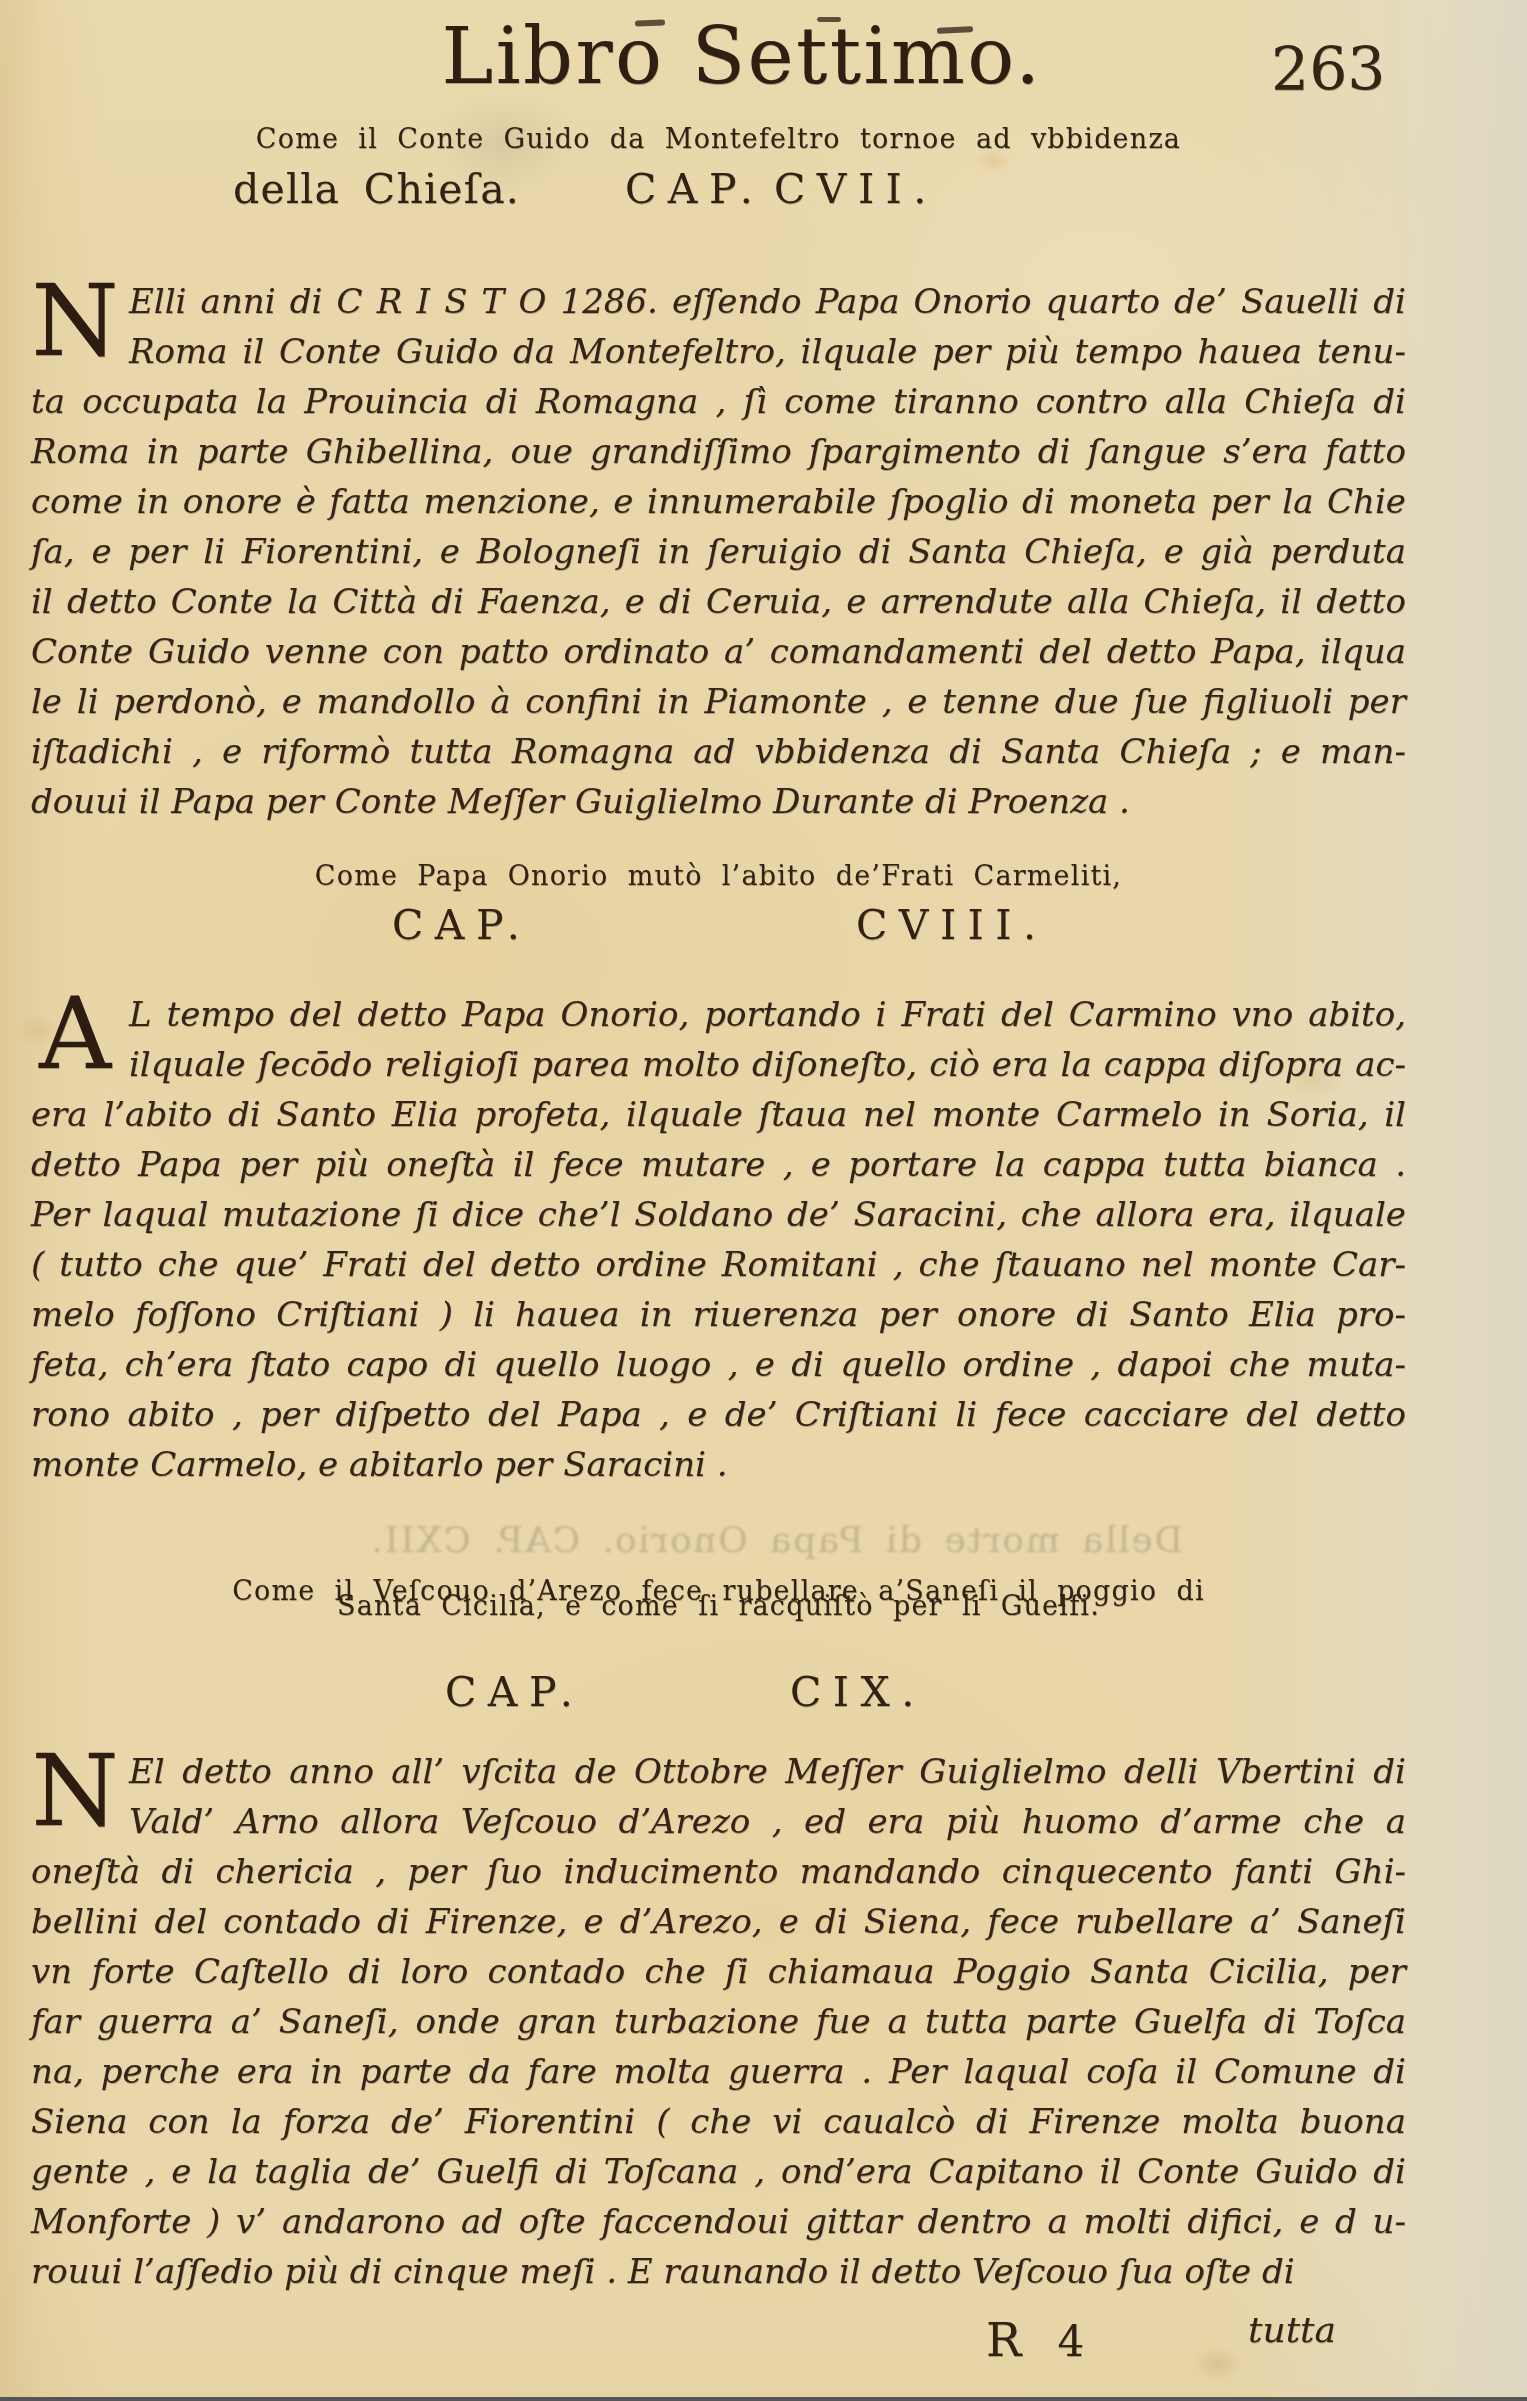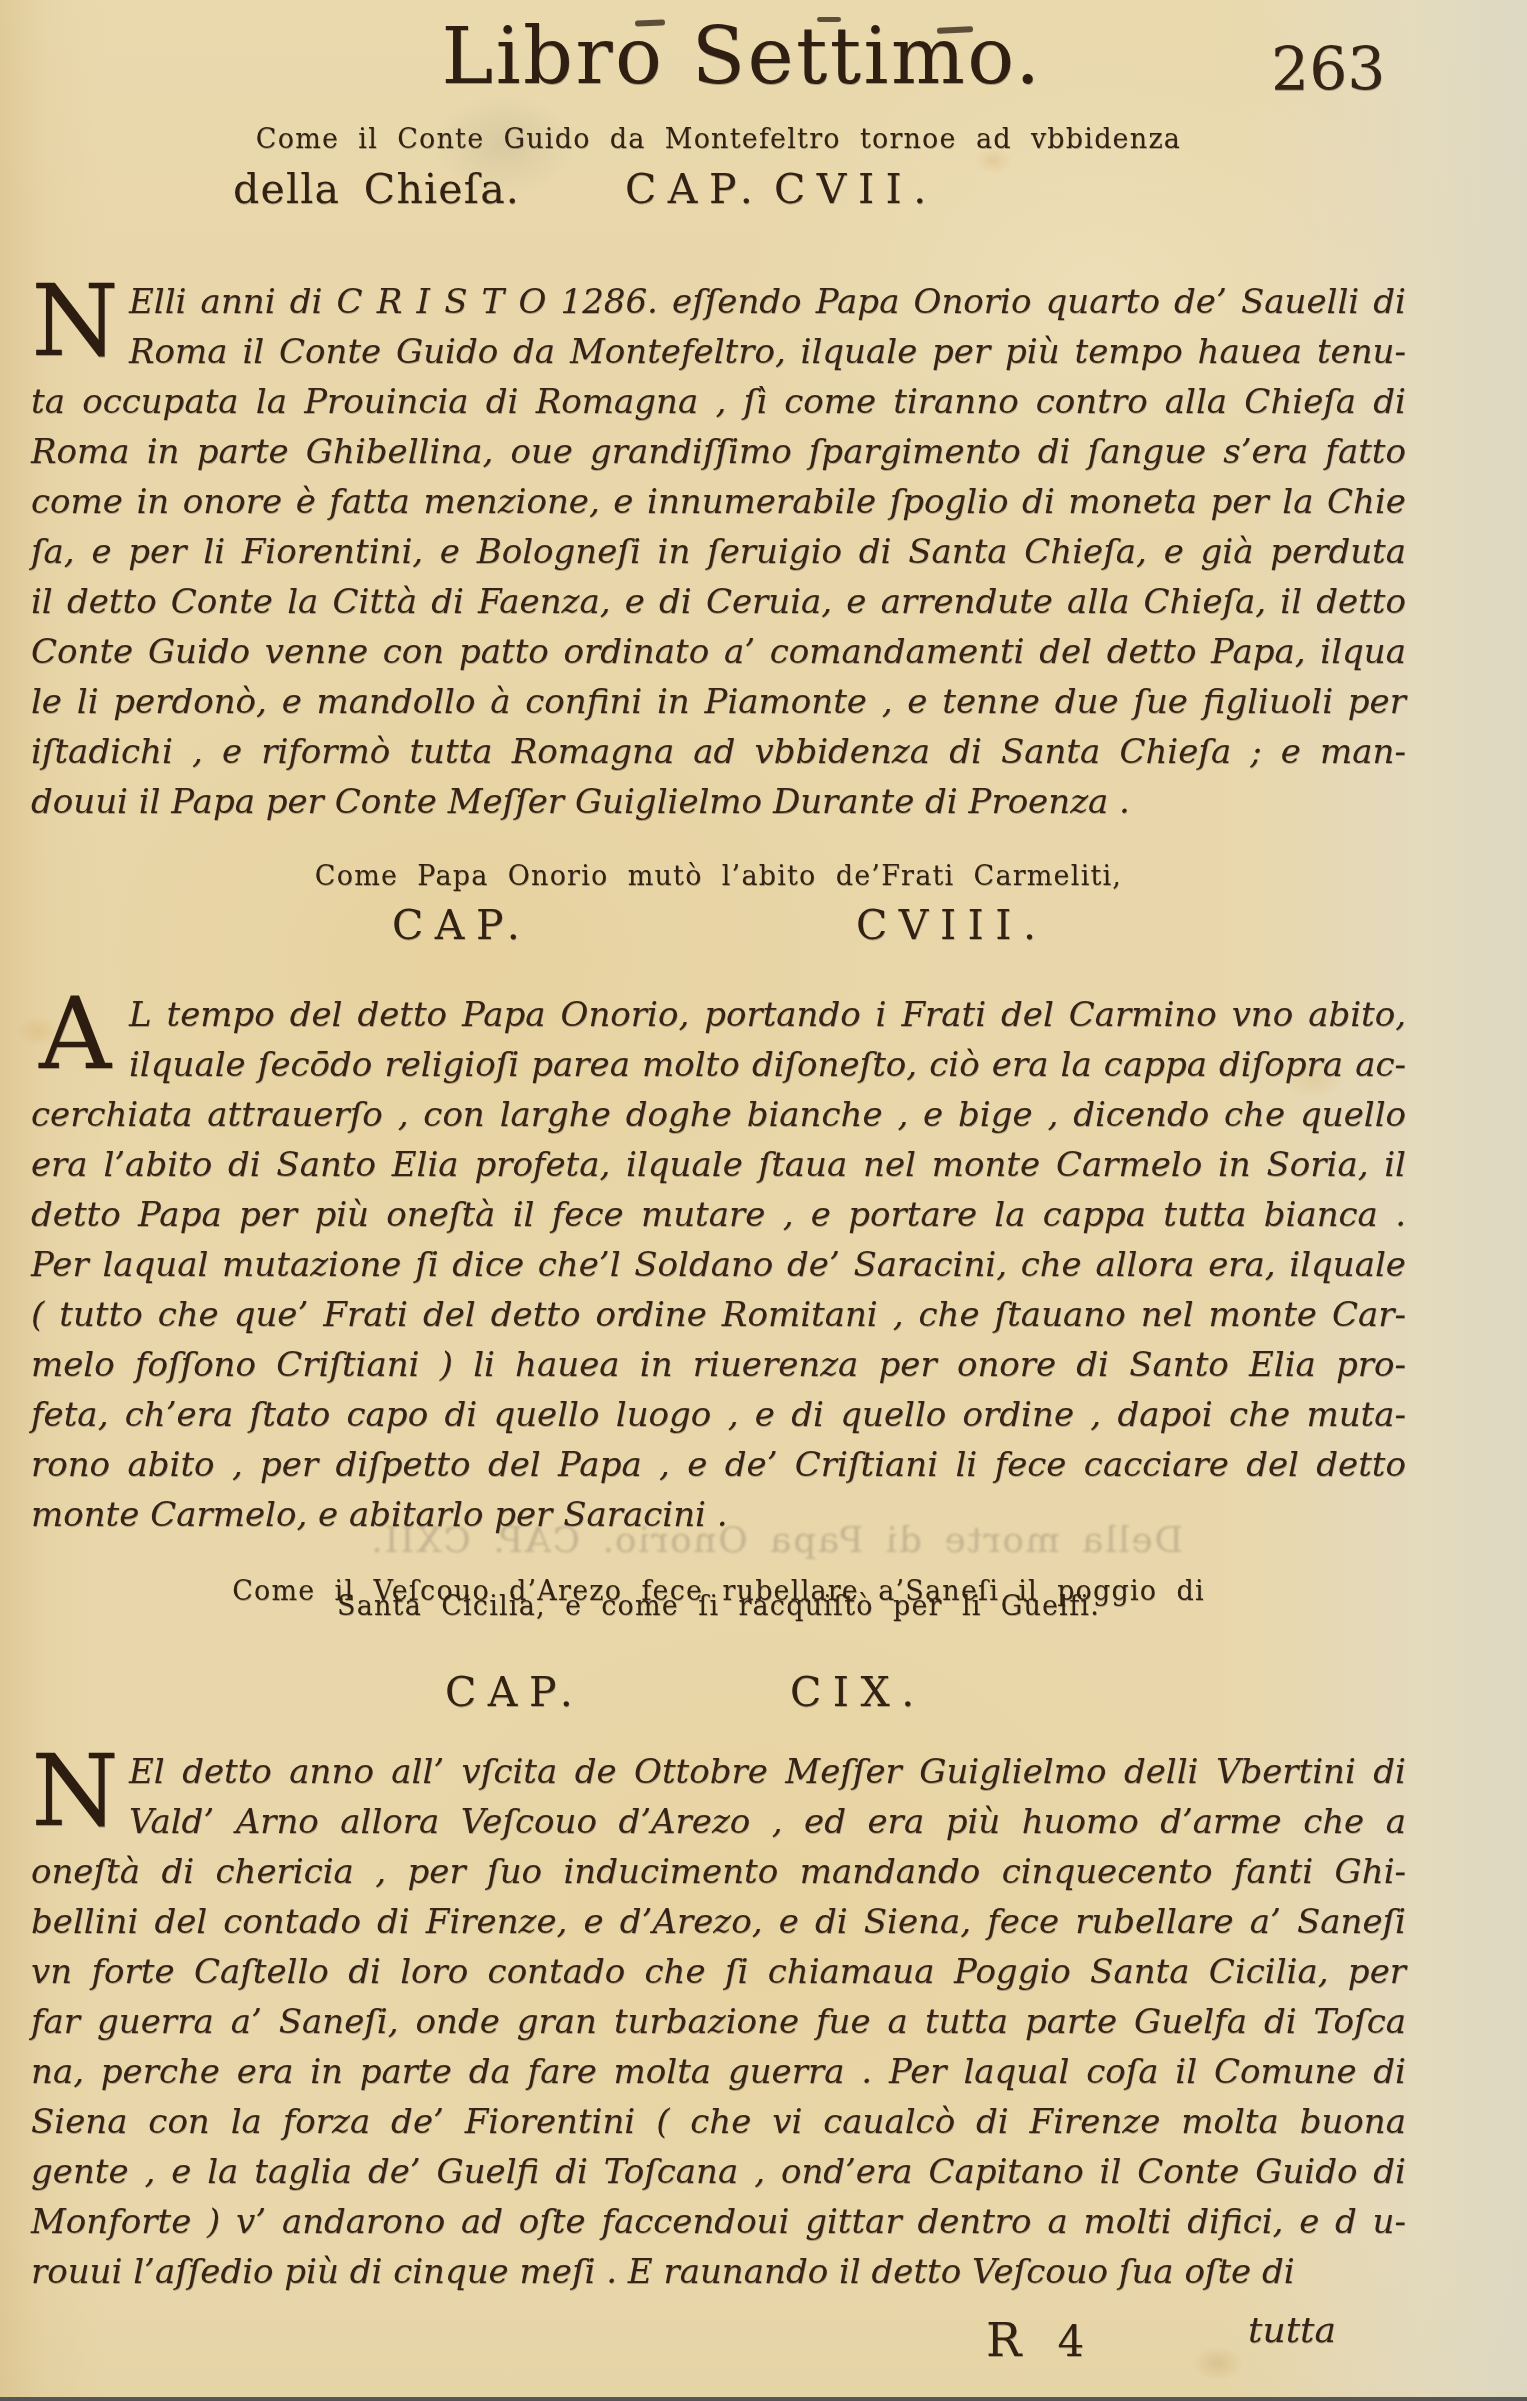--- a/index.html
+++ b/index.html
@@ -110,21 +110,20 @@
     <div class="cap-row" style="top:901px;">
       <span class="h-frag cap-label" style="left:361px;">CAP.</span>
       <span class="h-frag cap-number" style="left:825px;">CVIII.</span>
     </div>
 
     <section class="para" style="top:989px;">
       <span class="dropcap">A</span>
       <div>
           <div class="line">L tempo del detto Papa Onorio, portando i Frati del Carmino vno abito,</div>
           <div class="line">ilquale ſecōdo religioſi parea molto diſoneſto, ciò era la cappa diſopra ac-</div>
-          <div class="line">cerchiata attrauerſo , con larghe doghe bianche , e bige , dicendo che quello</div>
           <div class="line">era l’abito di Santo Elia profeta, ilquale ſtaua nel monte Carmelo in Soria, il</div>
           <div class="line">detto Papa per più oneſtà il fece mutare , e portare la cappa tutta bianca .</div>
           <div class="line">Per laqual mutazione ſi dice che’l Soldano de’ Saracini, che allora era, ilquale</div>
           <div class="line">( tutto che que’ Frati del detto ordine Romitani , che ſtauano nel monte Car-</div>
           <div class="line">melo foſſono Criſtiani ) li hauea in riuerenza per onore di Santo Elia pro-</div>
           <div class="line">feta, ch’era ſtato capo di quello luogo , e di quello ordine , dapoi che muta-</div>
           <div class="line">rono abito , per diſpetto del Papa , e de’ Criſtiani li fece cacciare del detto</div>
           <div class="line">monte Carmelo, e abitarlo per Saracini .</div>
         </div>
     </section>

